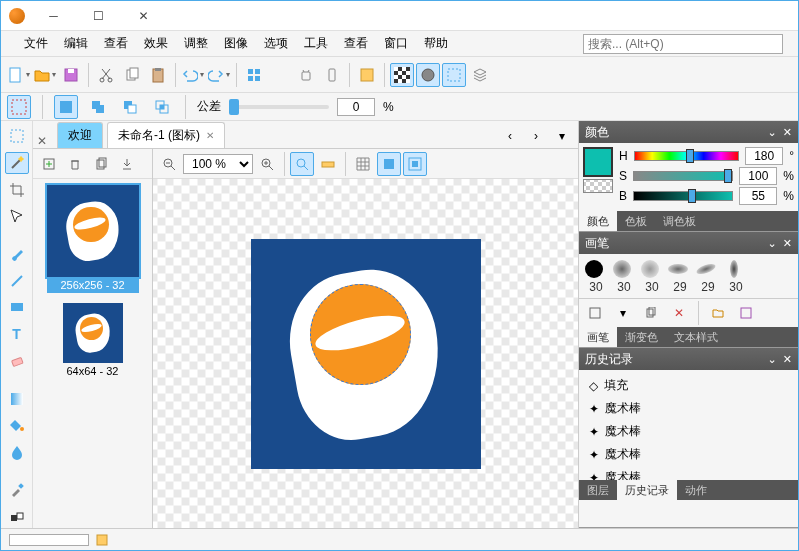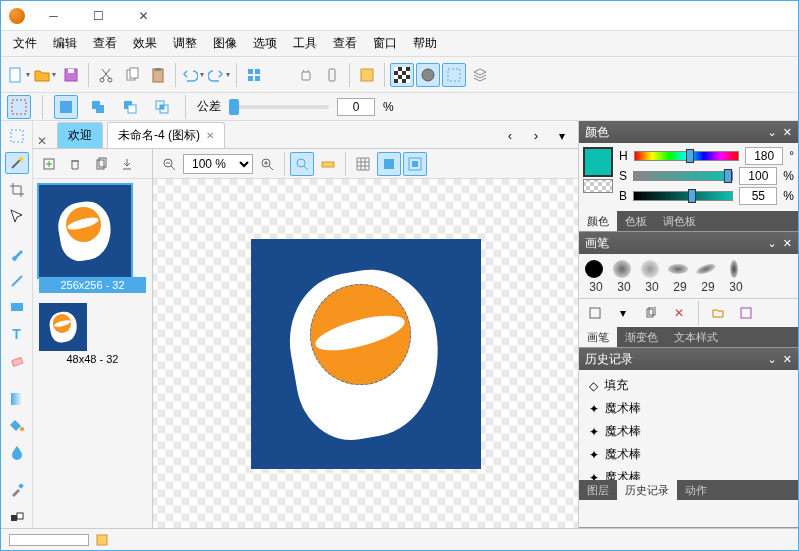--- a/index.html
+++ b/index.html
@@ -1,21 +1,21 @@
 <!DOCTYPE html>
 <html><head>
 <meta charset="utf-8">
 <style>
 *{box-sizing:border-box;margin:0;padding:0;font-family:"Microsoft YaHei",sans-serif;font-size:12px}
 body{width:799px;height:551px;background:#f0f0f0;border:1px solid #4caae8;display:flex;flex-direction:column;overflow:hidden}
 .titlebar{height:30px;background:#fff;display:flex;align-items:center;padding:0 8px;border-bottom:1px solid #e0e0e0}
 .titlebar .app-icon{width:16px;height:16px;border-radius:50%;background:radial-gradient(circle at 30% 30%,#ff9933,#cc6600);margin-right:6px}
 .titlebar .title{flex:1;color:#333}
 .titlebar .winbtn{width:45px;height:30px;display:flex;align-items:center;justify-content:center;color:#444}
-.menubar{height:26px;background:#f5f5f5;display:flex;align-items:center;padding:0 4px;border-bottom:1px solid #ddd}
+.menubar{height:26px;background:#f5f5f5;display:flex;align-items:center;padding:0 15px;border-bottom:1px solid #ddd}
 .menubar .mitem{padding:4px 8px;cursor:default}
 .menubar .spacer{flex:1}
 .search{width:200px;height:20px;border:1px solid #aaa;padding:1px 4px;color:#888;background:#fff}
 .toolbar{height:36px;background:#f5f5f5;display:flex;align-items:center;padding:0 6px;gap:2px;border-bottom:1px solid #ddd}
 .tbtn{min-width:24px;height:24px;display:inline-flex;align-items:center;justify-content:center;border:1px solid transparent;border-radius:2px;position:relative}
 .tbtn.active{background:#cce8ff;border-color:#4caae8}
 .tbtn .drop{font-size:8px;margin-left:2px;color:#666}
 .sep{width:1px;height:24px;background:#ccc;margin:0 3px}
 .tolerance-row{height:28px;background:#f5f5f5;display:flex;align-items:center;padding:0 6px;gap:8px;border-bottom:1px solid #ddd}
 .slider{width:100px;height:4px;background:#ddd;position:relative;border-radius:2px}
@@ -29,21 +29,21 @@
 .center{flex:1;display:flex;flex-direction:column;overflow:hidden}
 .tabs{height:28px;background:#f5f5f5;border-bottom:1px solid #ccc;display:flex;align-items:flex-end;padding:0 4px;gap:4px}
 .tabs .closebtn{margin-right:6px;color:#666}
 .tab{padding:4px 10px;background:#fff;border:1px solid #ccc;border-bottom:none;display:flex;align-items:center;gap:6px;border-radius:3px 3px 0 0}
 .tab.inactive{background:#7dd3fc}
 .tab .x{color:#888;font-size:10px}
 .tabs .navbtns{margin-left:auto;display:flex;gap:2px;align-items:center}
 .editor{flex:1;display:flex;overflow:hidden;background:#fff}
 .thumb-panel{width:120px;background:#f5f5f5;border-right:1px solid #ccc;display:flex;flex-direction:column}
 .thumb-tools{height:30px;display:flex;align-items:center;padding:0 4px;gap:2px;border-bottom:1px solid #ddd}
-.thumb-list{flex:1;overflow-y:auto;padding:6px;display:flex;flex-direction:column;gap:10px;}
+.thumb-list{flex:1;overflow-y:auto;padding:6px;display:flex;flex-direction:column;gap:10px;align-items:center}
 .thumb-item{text-align:center}
 .thumb-img{background:#194b8c;display:flex;align-items:center;justify-content:center;position:relative}
 .thumb-item.sel .thumb-img{outline:2px solid #4caae8}
 .thumb-item.sel .thumb-cap{background:#4caae8;color:#fff}
 .thumb-cap{font-size:11px;padding:2px 4px}
 .canvas-area{flex:1;display:flex;flex-direction:column;overflow:hidden}
 .canvas-tools{height:30px;background:#f5f5f5;border-bottom:1px solid #ddd;display:flex;align-items:center;padding:0 4px;gap:2px}
 .zoom-select{width:70px;height:20px;border:1px solid #aaa;background:#fff;padding:0 4px}
 .canvas-scroll{flex:1;overflow:auto;display:flex;align-items:center;justify-content:center;background:repeating-conic-gradient(#e8e8e8 0 25%,#fff 0 50%) 50%/16px 16px}
 .canvas{width:230px;height:230px;background:#194b8c;display:flex;align-items:center;justify-content:center;position:relative}
@@ -91,20 +91,21 @@
   <div class="mitem">查看</div>
   <div class="mitem">效果</div>
   <div class="mitem">调整</div>
   <div class="mitem">图像</div>
   <div class="mitem">选项</div>
   <div class="mitem">工具</div>
   <div class="mitem">查看</div>
   <div class="mitem">窗口</div>
   <div class="mitem">帮助</div>
   <div class="spacer"></div>
+  <input class="search" placeholder="搜索... (Alt+Q)" style="">
 </div>
 
 <div class="toolbar">
   <div class="tbtn">
       <svg width="16" height="16">
         <rect x="2" y="1" width="10" height="14" fill="#fff" stroke="#4caae8"></rect>
       </svg>
       <span class="drop">▾</span>
     </div>
   <div class="tbtn">
@@ -341,21 +342,21 @@
       </div>
   </div>
 
   <div class="center">
     <div class="tabs">
       <span class="closebtn">✕</span>
       <div class="tab inactive">
           <span>欢迎</span>
         </div>
       <div class="tab">
-          <span>未命名-4 (图标)</span>
+          <span>未命名-1 (图标)</span>
           <span class="x">✕</span>
         </div>
       <div class="navbtns">
         <span class="tbtn">‹</span>
         <span class="tbtn">›</span>
         <span class="tbtn">▾</span>
       </div>
     </div>
 
     <div class="editor">
@@ -390,28 +391,28 @@
             <div class="thumb-img" style="width:92px;height:92px">
                 <div class="logo">
                   <div class="body"></div>
                   <div class="ball"></div>
                   <div class="slit"></div>
                 </div>
               </div>
             <div class="thumb-cap">256x256 - 32</div>
           </div>
           <div class="thumb-item">
-            <div class="thumb-img" style="width:48px;height:48px">
+            <div class="thumb-img" style="width:60px;height:60px">
                 <div class="logo">
                   <div class="body"></div>
                   <div class="ball"></div>
                   <div class="slit"></div>
                 </div>
               </div>
-            <div class="thumb-cap">48x48 - 32</div>
+            <div class="thumb-cap">64x64 - 32</div>
           </div>
         </div>
       </div>
 
       <div class="canvas-area">
         <div class="canvas-tools">
           <div class="tbtn">
               <svg width="14" height="14">
                 <circle cx="6" cy="6" r="4" fill="none" stroke="#666"></circle>
                 <line x1="9" y1="9" x2="13" y2="13" stroke="#666"></line>

